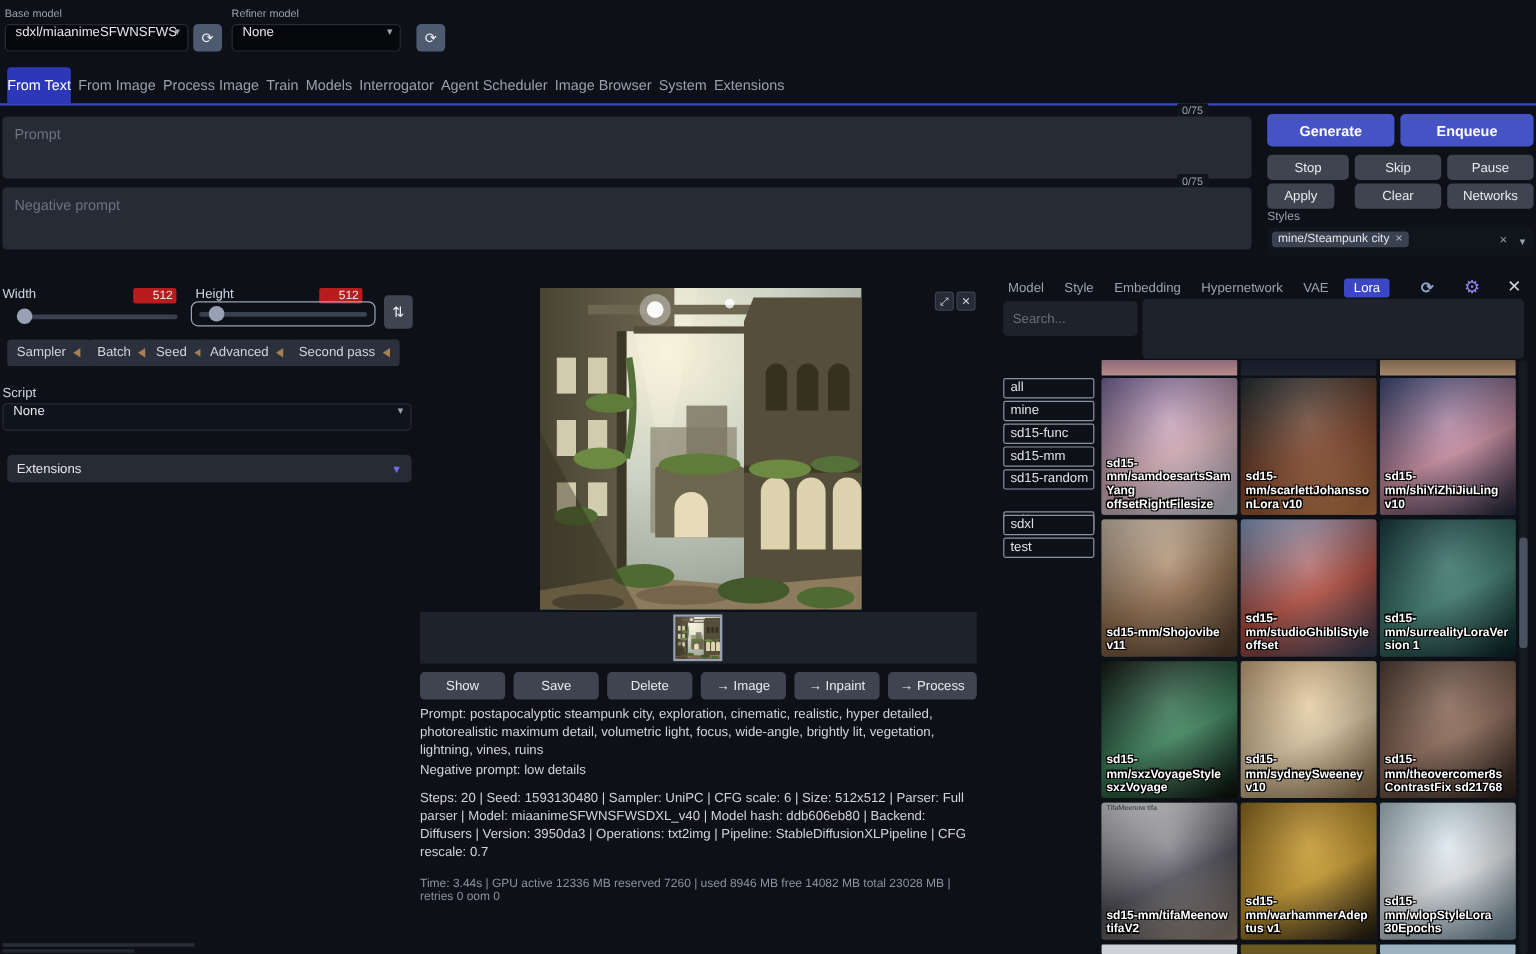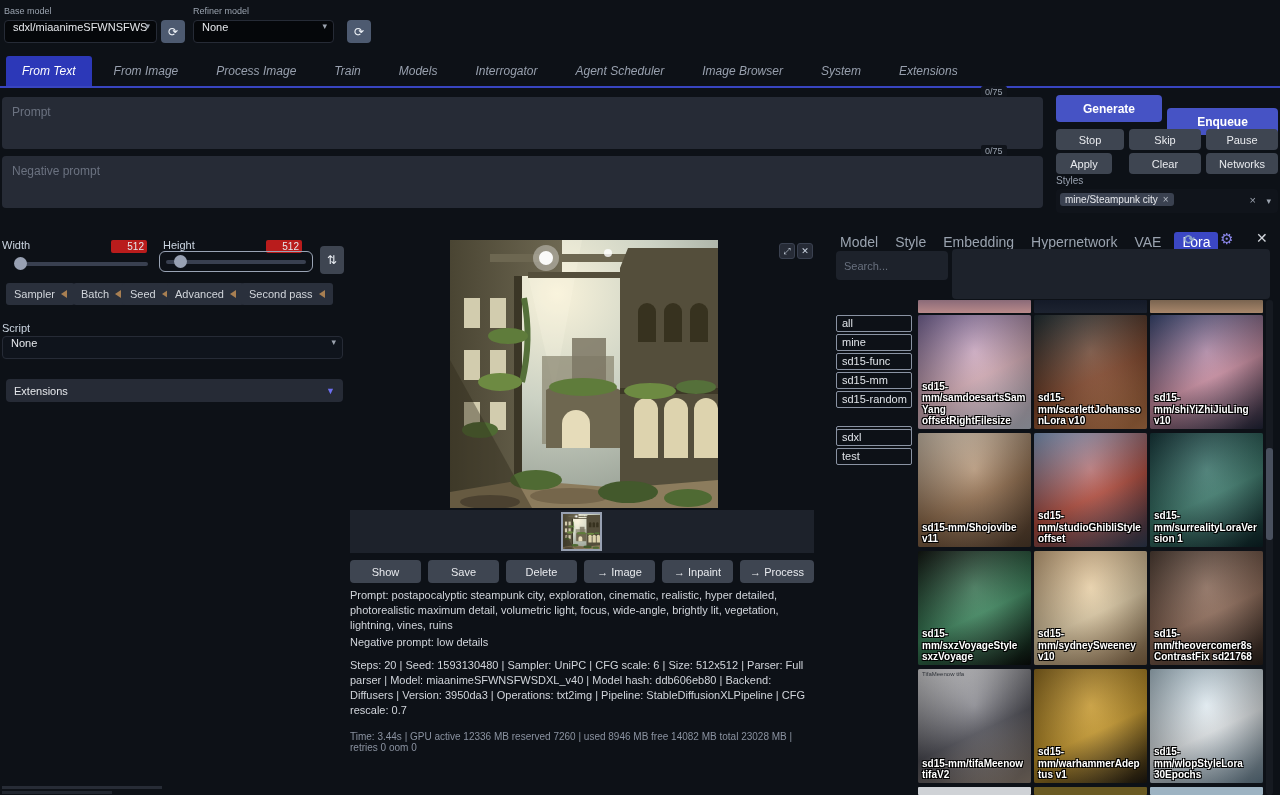--- a/index.html
+++ b/index.html
@@ -14,21 +14,21 @@
   
   .select { background:#05070a; border:1px solid #262b36; border-radius:4px; color:#e5e7eb;
             font-size:11px; display:flex; align-items:flex-start; padding:0 18px 0 8px; }
   .select .caret { position:absolute; right:6px; color:#9ca3af; font-size:9px; }
   .iconbtn { background:#4d5a70; border-radius:4px; color:#eef2f7; display:flex; align-items:center;
              justify-content:center; font-size:12px; cursor:pointer; }
 
   
   #tabbar { left:0; top:57px; width:1280px; height:31px; border-bottom:2px solid #3845c0;
             display:flex; align-items:flex-end; padding-left:6px; gap:6px; }
-  .tab { font-size:12px; color:#98a0ae; padding:8px 16px; white-space:nowrap; cursor:pointer;font-style:italic; }
+  .tab { font-size:12px; color:#98a0ae; padding:8px 0; white-space:nowrap; cursor:pointer; }
   .tab.active { background:#2c38b8; color:#ffffff; border-radius:3px 3px 0 0; }
 
   textarea.promptbox { position:absolute; background:#262b36; border:none; border-radius:4px;
             color:#e5e7eb; font-size:12px; padding:8px 10px; resize:none; outline:none;
             font-family:"Liberation Sans", sans-serif; }
   textarea.promptbox::placeholder { color:#6b7280; }
   .counter { font-size:9px; color:#9aa3af; background:#10141b; padding:1px 4px; border-radius:2px; }
 
   .numbox { background:#b91c1c; border-radius:2px; font-size:10px; color:#e5e7eb;
             text-align:right; padding:1px 3px; }
@@ -49,21 +49,21 @@
           font-size:11px; display:flex; align-items:center; justify-content:center; cursor:pointer;
           font-family:"Liberation Sans", sans-serif; }
   .primarybtn { position:absolute; background:#4653c5; border:none; border-radius:4px; color:#ffffff;
           font-size:12px; font-weight:600; display:flex; align-items:center; justify-content:center;
           cursor:pointer; font-family:"Liberation Sans", sans-serif; }
 
   .geninfo { font-size:11px; line-height:1.35; color:#d1d5db; }
   .geninfo-time { font-size:10px; color:#8a92a0; }
 
   
-  .nettab { font-size:14px; color:#9aa3af; padding:2px 4px; cursor:pointer; white-space:nowrap; }
+  .nettab { font-size:11px; color:#9aa3af; padding:2px 4px; cursor:pointer; white-space:nowrap; }
   .nettab.active { background:#3b47c4; color:#fff; border-radius:3px; padding:2px 8px; }
   .folder { position:absolute; width:76px; height:17px; border:1px solid #8a93a3; border-radius:2px;
           background:#0d1117; color:#dfe3e8; font-size:11px; line-height:15px; padding:0 5px;
           cursor:pointer; white-space:nowrap; overflow:hidden; }
   .card { position:absolute; width:113px; height:114px; border-radius:2px; overflow:hidden; cursor:pointer; }
   .card::after { content:""; position:absolute; inset:0;
           background:radial-gradient(ellipse at 50% 32%, rgba(255,255,255,0.16), rgba(0,0,0,0.38) 85%); }
   .card-label { position:absolute; left:4px; right:4px; bottom:3px; z-index:2; font-size:10px;
           font-weight:700; color:#fff; line-height:1.12; overflow-wrap:anywhere;
           text-shadow:-1px -1px 0 #000, 1px -1px 0 #000, -1px 1px 0 #000, 1px 1px 0 #000; }
@@ -261,21 +261,21 @@
     <p class="geninfo" style="margin-bottom:2px;">Prompt: postapocalyptic steampunk city, exploration, cinematic, realistic, hyper detailed, photorealistic maximum detail, volumetric light, focus, wide-angle, brightly lit, vegetation, lightning, vines, ruins</p>
     <p class="geninfo" style="margin-bottom:9px;">Negative prompt: low details</p>
     <p class="geninfo" style="margin-bottom:13px;">Steps: 20 | Seed: 1593130480 | Sampler: UniPC | CFG scale: 6 | Size: 512x512 | Parser: Full parser | Model: miaanimeSFWNSFWSDXL_v40 | Model hash: ddb606eb80 | Backend: Diffusers | Version: 3950da3 | Operations: txt2img | Pipeline: StableDiffusionXLPipeline | CFG rescale: 0.7</p>
     <p class="geninfo-time">Time: 3.44s | GPU active 12336 MB reserved 7260 | used 8946 MB free 14082 MB total 23028 MB | retries 0 oom 0</p>
   </div>
 
   <div class="abs" style="left:2px; top:786px; width:160px; height:3px; background:#272c36;"></div>
   <div class="abs" style="left:2px; top:791px; width:110px; height:3px; background:#21262f;"></div>
 
   <button class="primarybtn" style="left:1056px; top:95px; width:106px; height:27px;">Generate</button>
-  <button class="primarybtn" style="left:1167px; top:108px; width:111px; height:27px;">Enqueue</button>
+  <button class="primarybtn" style="left:1167px; top:95px; width:111px; height:27px;">Enqueue</button>
 
   <button class="graybtn" style="left:1056px; top:129px; width:68px; height:21px;">Stop</button>
   <button class="graybtn" style="left:1129px; top:129px; width:72px; height:21px;">Skip</button>
   <button class="graybtn" style="left:1206px; top:129px; width:72px; height:21px;">Pause</button>
 
   <button class="graybtn" style="left:1056px; top:153px; width:56px; height:21px;">Apply</button>
   <button class="graybtn" style="left:1129px; top:153px; width:72px; height:21px;">Clear</button>
   <button class="graybtn" style="left:1206px; top:153px; width:72px; height:21px;">Networks</button>
 
   <div class="abs" style="left:1056px; top:175px; font-size:10px; color:#98a0ae;">Styles</div>

